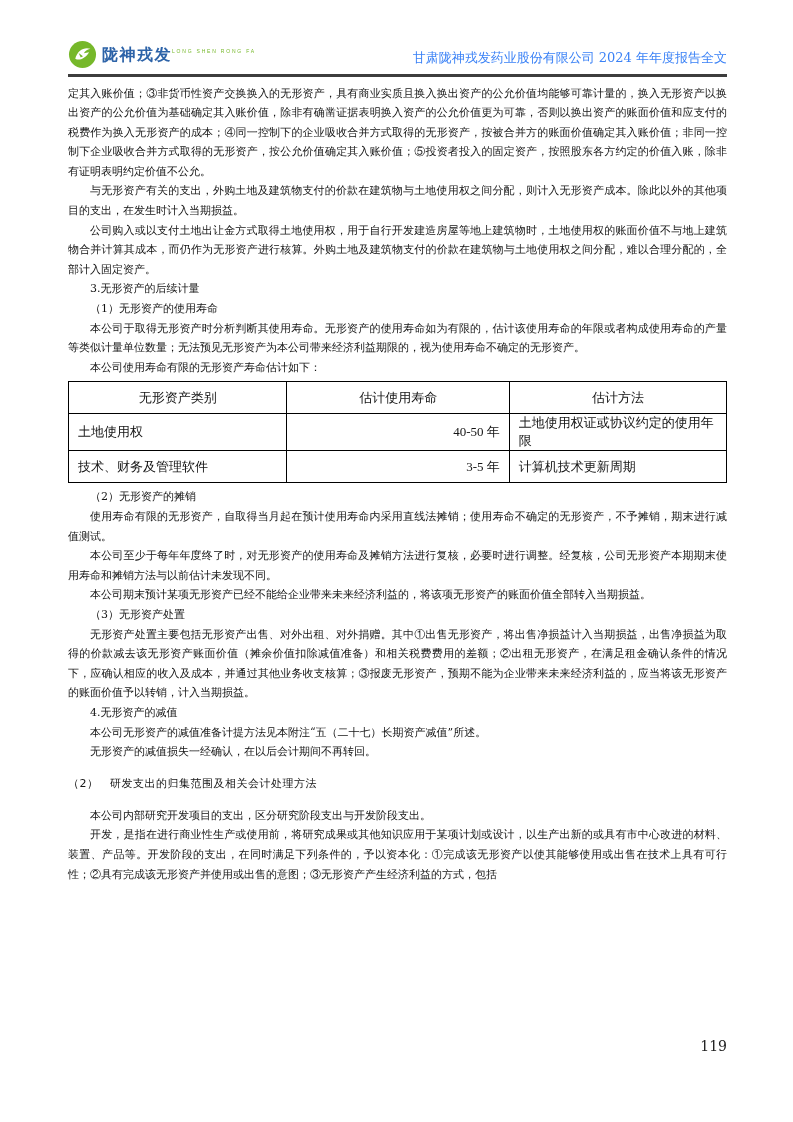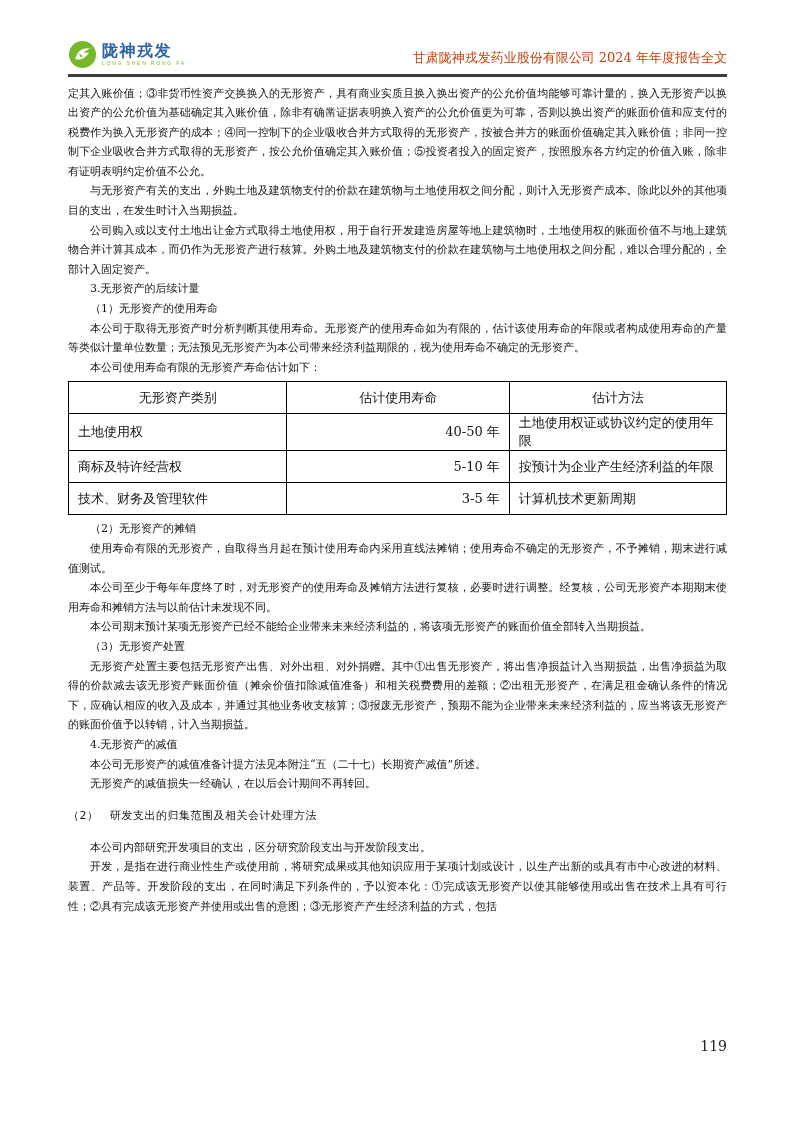--- a/index.html
+++ b/index.html
@@ -19,32 +19,32 @@
   }
   
   .header-row {
     display: flex;
     justify-content: space-between;
     align-items: flex-end;
     padding-bottom: 5px;
   }
   .brand { display: flex; align-items: center; gap: 5px; }
   .brand-icon { width: 29px; height: 29px; flex: 0 0 auto; }
-  .brand-text { display: flex; flex-direction: column; line-height: 1; }
+  .brand-text { display: flex; flex-direction: row; line-height: 1; }
   .brand-cn {
     font-family: "Liberation Sans", "DejaVu Sans", sans-serif;
     font-weight: bold; font-size: 16px; letter-spacing: 1.5px;
     color: #2d63a8;
   }
   .brand-en {
     font-family: "Liberation Sans", "DejaVu Sans", sans-serif;
     font-size: 5px; letter-spacing: 1.8px; margin-top: 2px;
     color: #76b82a;
   }
-  .header-title { font-size: 13px; color: #c2410c; padding-bottom: 2px; }
+  .header-title { font-size: 13px; color: #3b82f6; padding-bottom: 2px; }
   .header-rule { height: 2.5px; background: #3d3d3d; }
   
   main { padding-top: 7px; }
   main p {
     margin: 0;
     font-size: 11px;
     line-height: 19.6px;
     text-align: justify;
     text-justify: inter-ideograph;
     word-break: break-all;
@@ -56,20 +56,21 @@
     font-size: 11px;
     margin: 14px 0 15px 0;
     letter-spacing: 0.5px;
   }
   
   table.life-table {
     width: 100%;
     border-collapse: collapse;
     margin: 4px 0 4px 0;
     table-layout: fixed;
+    font-family: Liberation Serif, serif;
   }
   table.life-table th, table.life-table td {
     border: 1px solid #000;
     font-size: 13px;
     font-weight: normal;
     height: 31px;
     padding: 0 9px;
     overflow: hidden;
   }
   table.life-table th { text-align: center; }
@@ -127,25 +128,20 @@
           <th>估计方法</th>
         </tr>
       </thead>
       <tbody>
         <tr>
           <td class="cell-left">土地使用权</td>
           <td class="cell-center">40-50 年</td>
           <td class="cell-left">土地使用权证或协议约定的使用年限</td>
         </tr>
         <tr>
-          <td class="cell-left">商标及特许经营权</td>
-          <td class="cell-center">5-10 年</td>
-          <td class="cell-left">按预计为企业产生经济利益的年限</td>
-        </tr>
-        <tr>
           <td class="cell-left">技术、财务及管理软件</td>
           <td class="cell-center">3-5 年</td>
           <td class="cell-left">计算机技术更新周期</td>
         </tr>
       </tbody>
     </table>
 
     <p class="indent">（2）无形资产的摊销</p>
     <p class="indent">使用寿命有限的无形资产，自取得当月起在预计使用寿命内采用直线法摊销；使用寿命不确定的无形资产，不予摊销，期末进行减值测试。</p>
     <p class="indent">本公司至少于每年年度终了时，对无形资产的使用寿命及摊销方法进行复核，必要时进行调整。经复核，公司无形资产本期期末使用寿命和摊销方法与以前估计未发现不同。</p>

